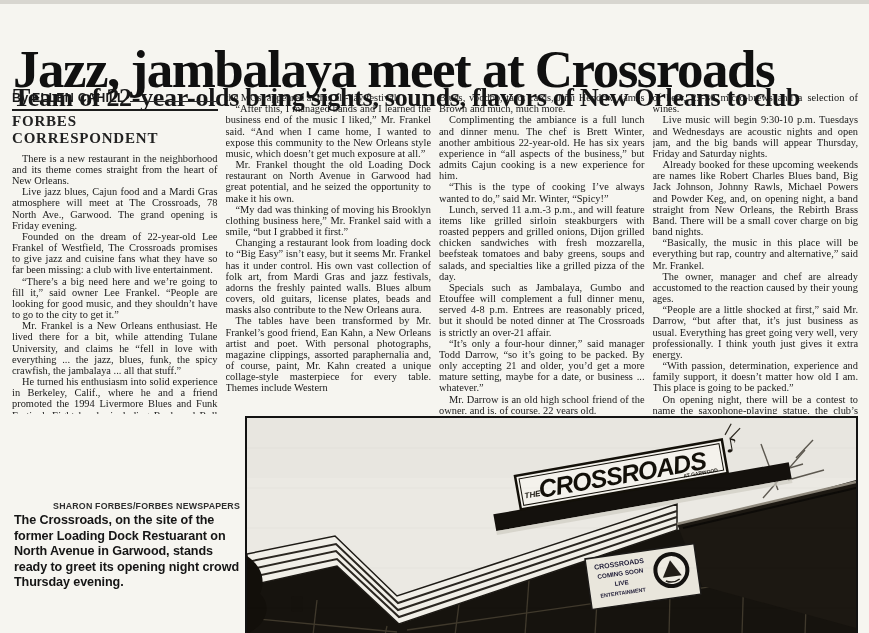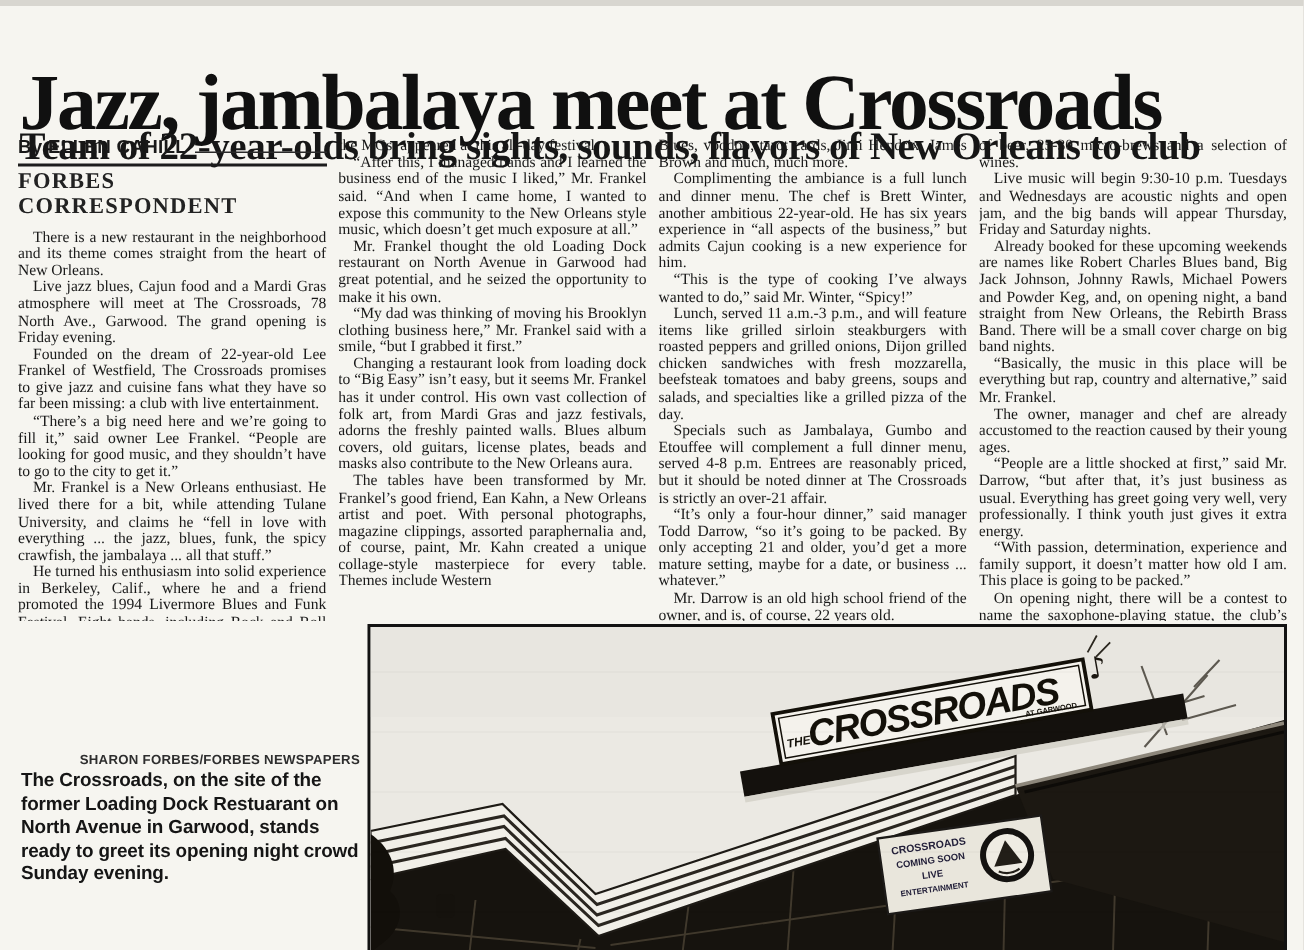--- a/index.html
+++ b/index.html
@@ -89,21 +89,21 @@
         <p class="para">“Basically, the music in this place will be everything but rap, country and alternative,” said Mr. Frankel.</p>
         <p class="para">The owner, manager and chef are already accustomed to the reaction caused by their young ages.</p>
         <p class="para">“People are a little shocked at first,” said Mr. Darrow, “but after that, it’s just business as usual. Everything has greet going very well, very professionally. I think youth just gives it extra energy.</p>
         <p class="para">“With passion, determination, experience and family support, it doesn’t matter how old I am. This place is going to be packed.”</p>
         <p class="para">On opening night, there will be a contest to name the saxophone-playing statue, the club’s logo and mascot.</p>
       </div>
   </div>
 
   <div class="caption-block">
     <div class="caption-credit">SHARON FORBES/FORBES NEWSPAPERS</div>
-    <div class="caption-text">The Crossroads, on the site of the former Loading Dock Restuarant on North Avenue in Garwood, stands ready to greet its opening night crowd Sunday evening.</div>
+    <div class="caption-text">The Crossroads, on the site of the former Loading Dock Restuarant on North Avenue in Garwood, stands ready to greet its opening night crowd Thursday evening.</div>
   </div>
 
   <figure class="photo" style="margin:0">
     <svg width="609" height="217" viewBox="0 0 609 217" xmlns="http://www.w3.org/2000/svg">
 
       <rect x="0" y="0" width="609" height="217" fill="#ebe9e3"></rect>
       <rect x="0" y="0" width="609" height="60" fill="#e6e4dd" opacity="0.6"></rect>
 
       <g stroke="#3a352c" stroke-width="1.4" fill="none" opacity="0.8">
         <path d="M516,80 L558,32"></path>

